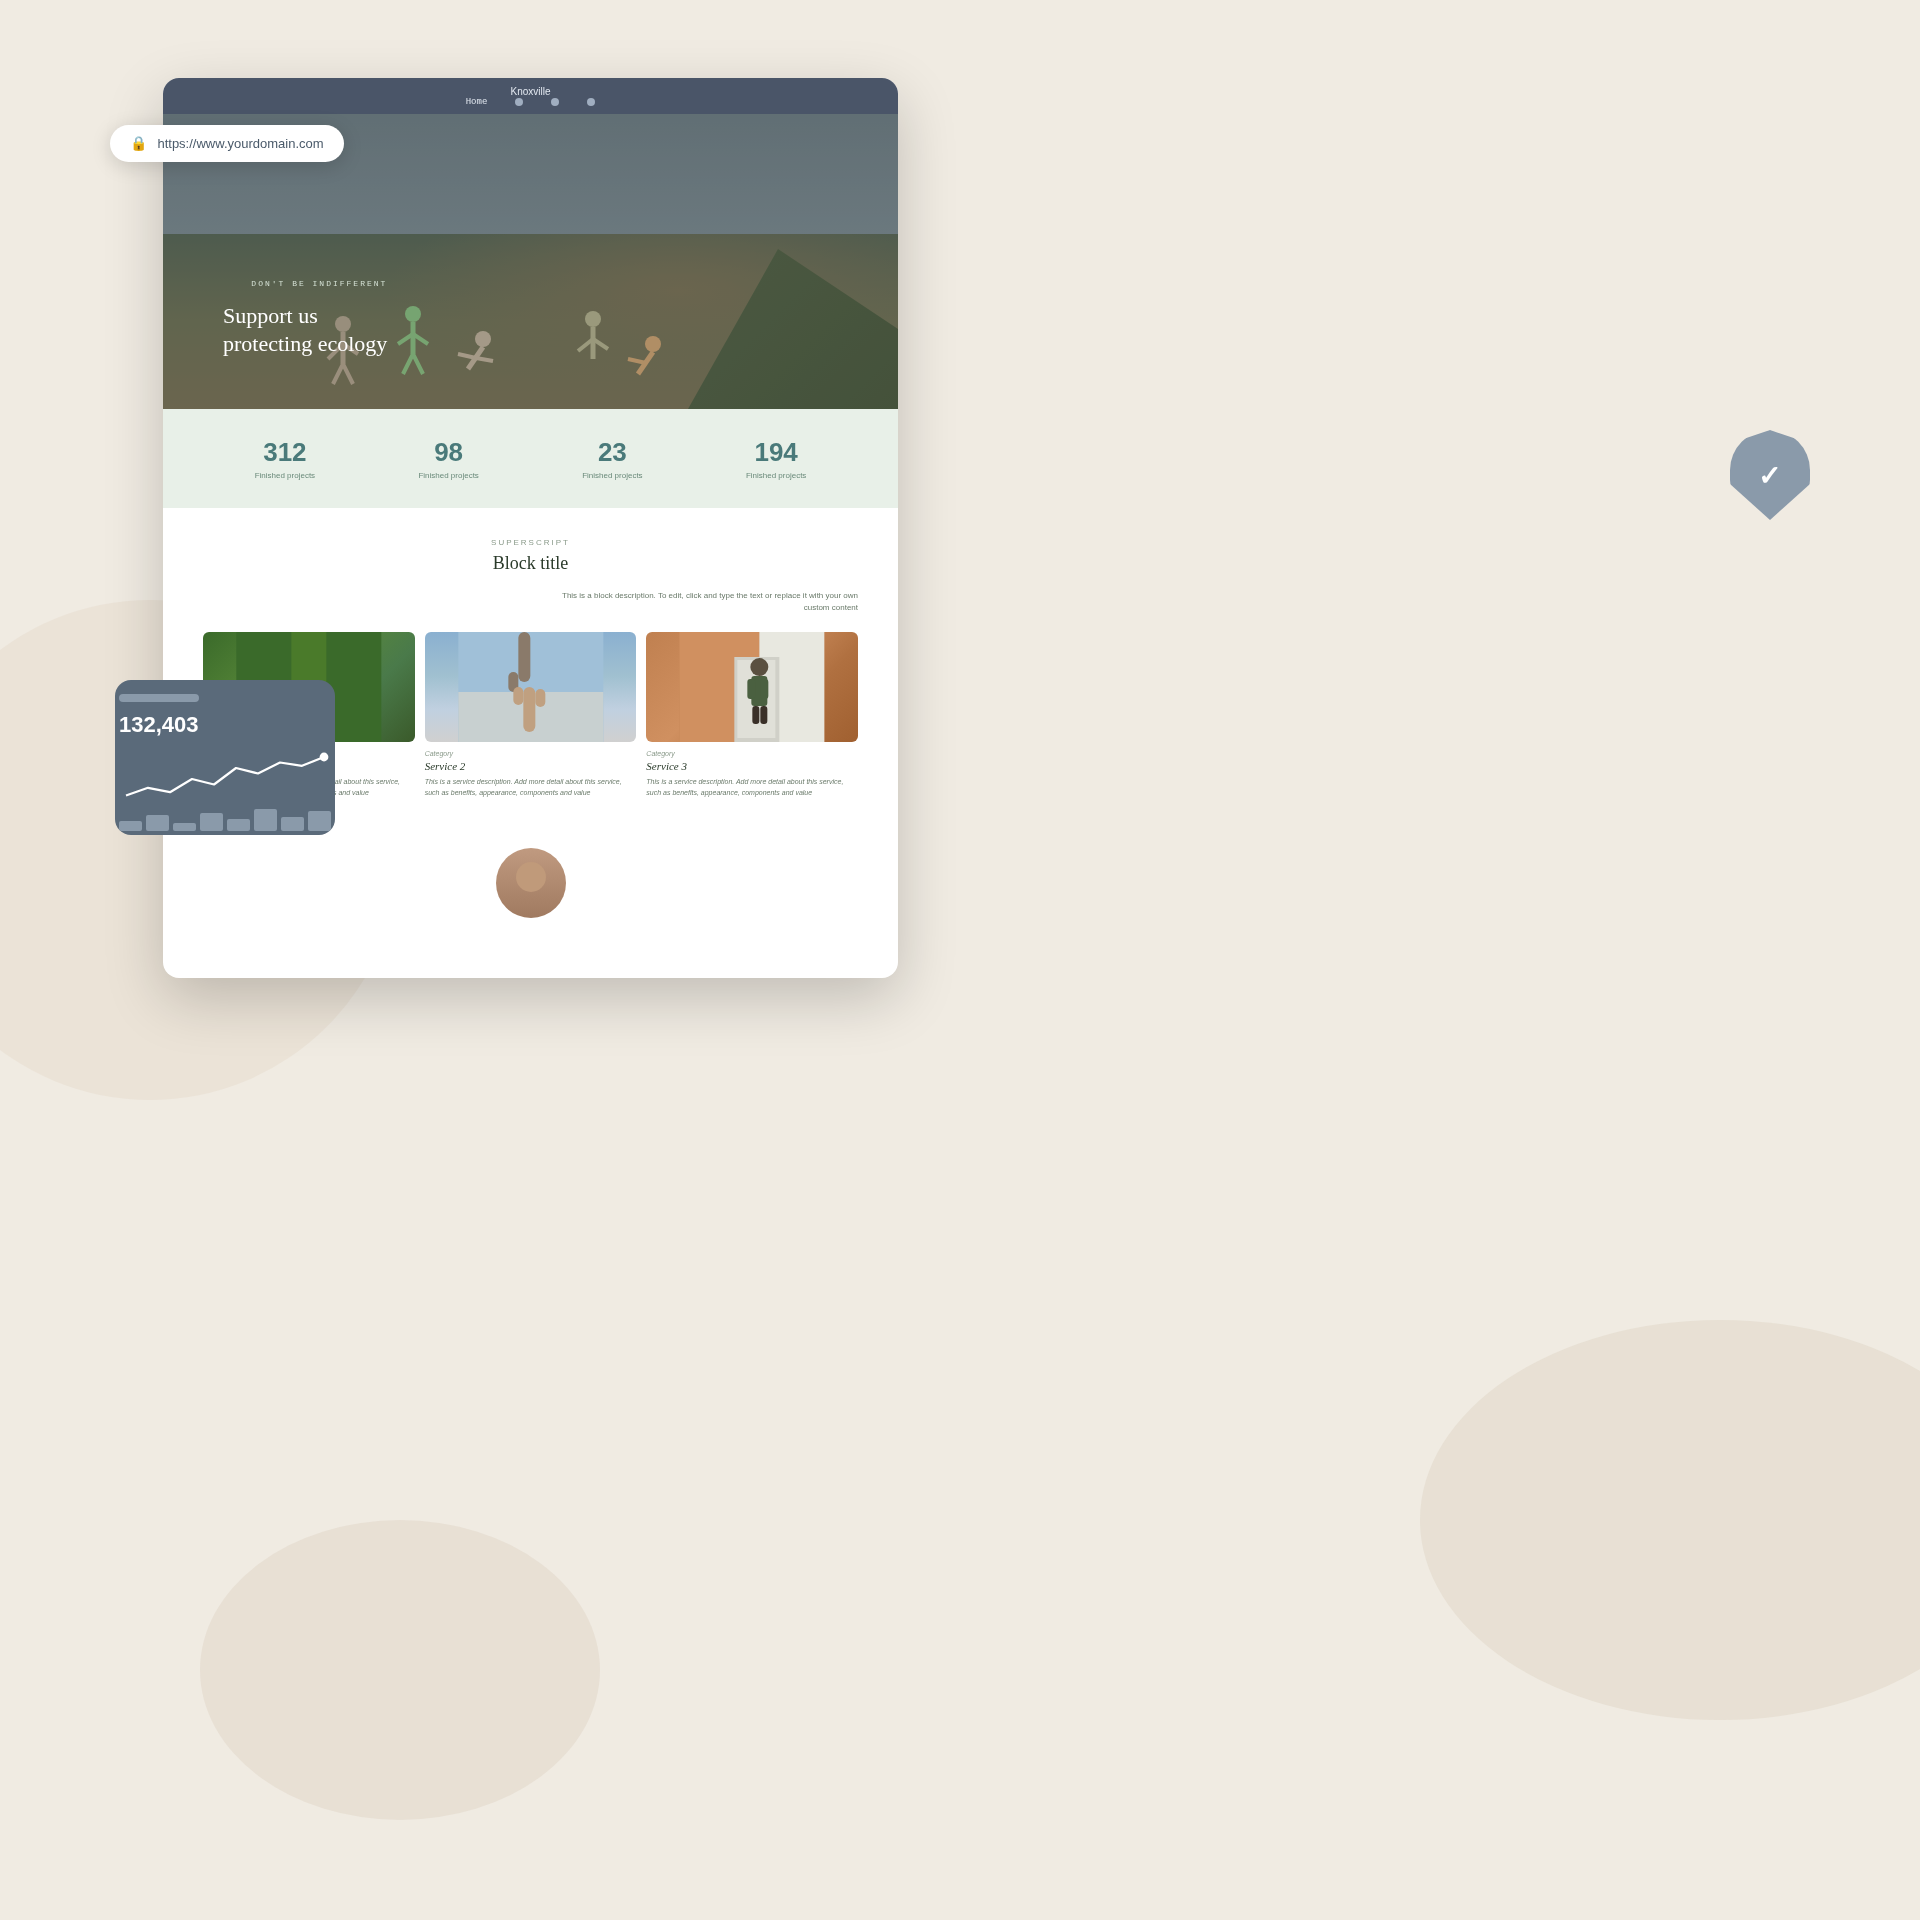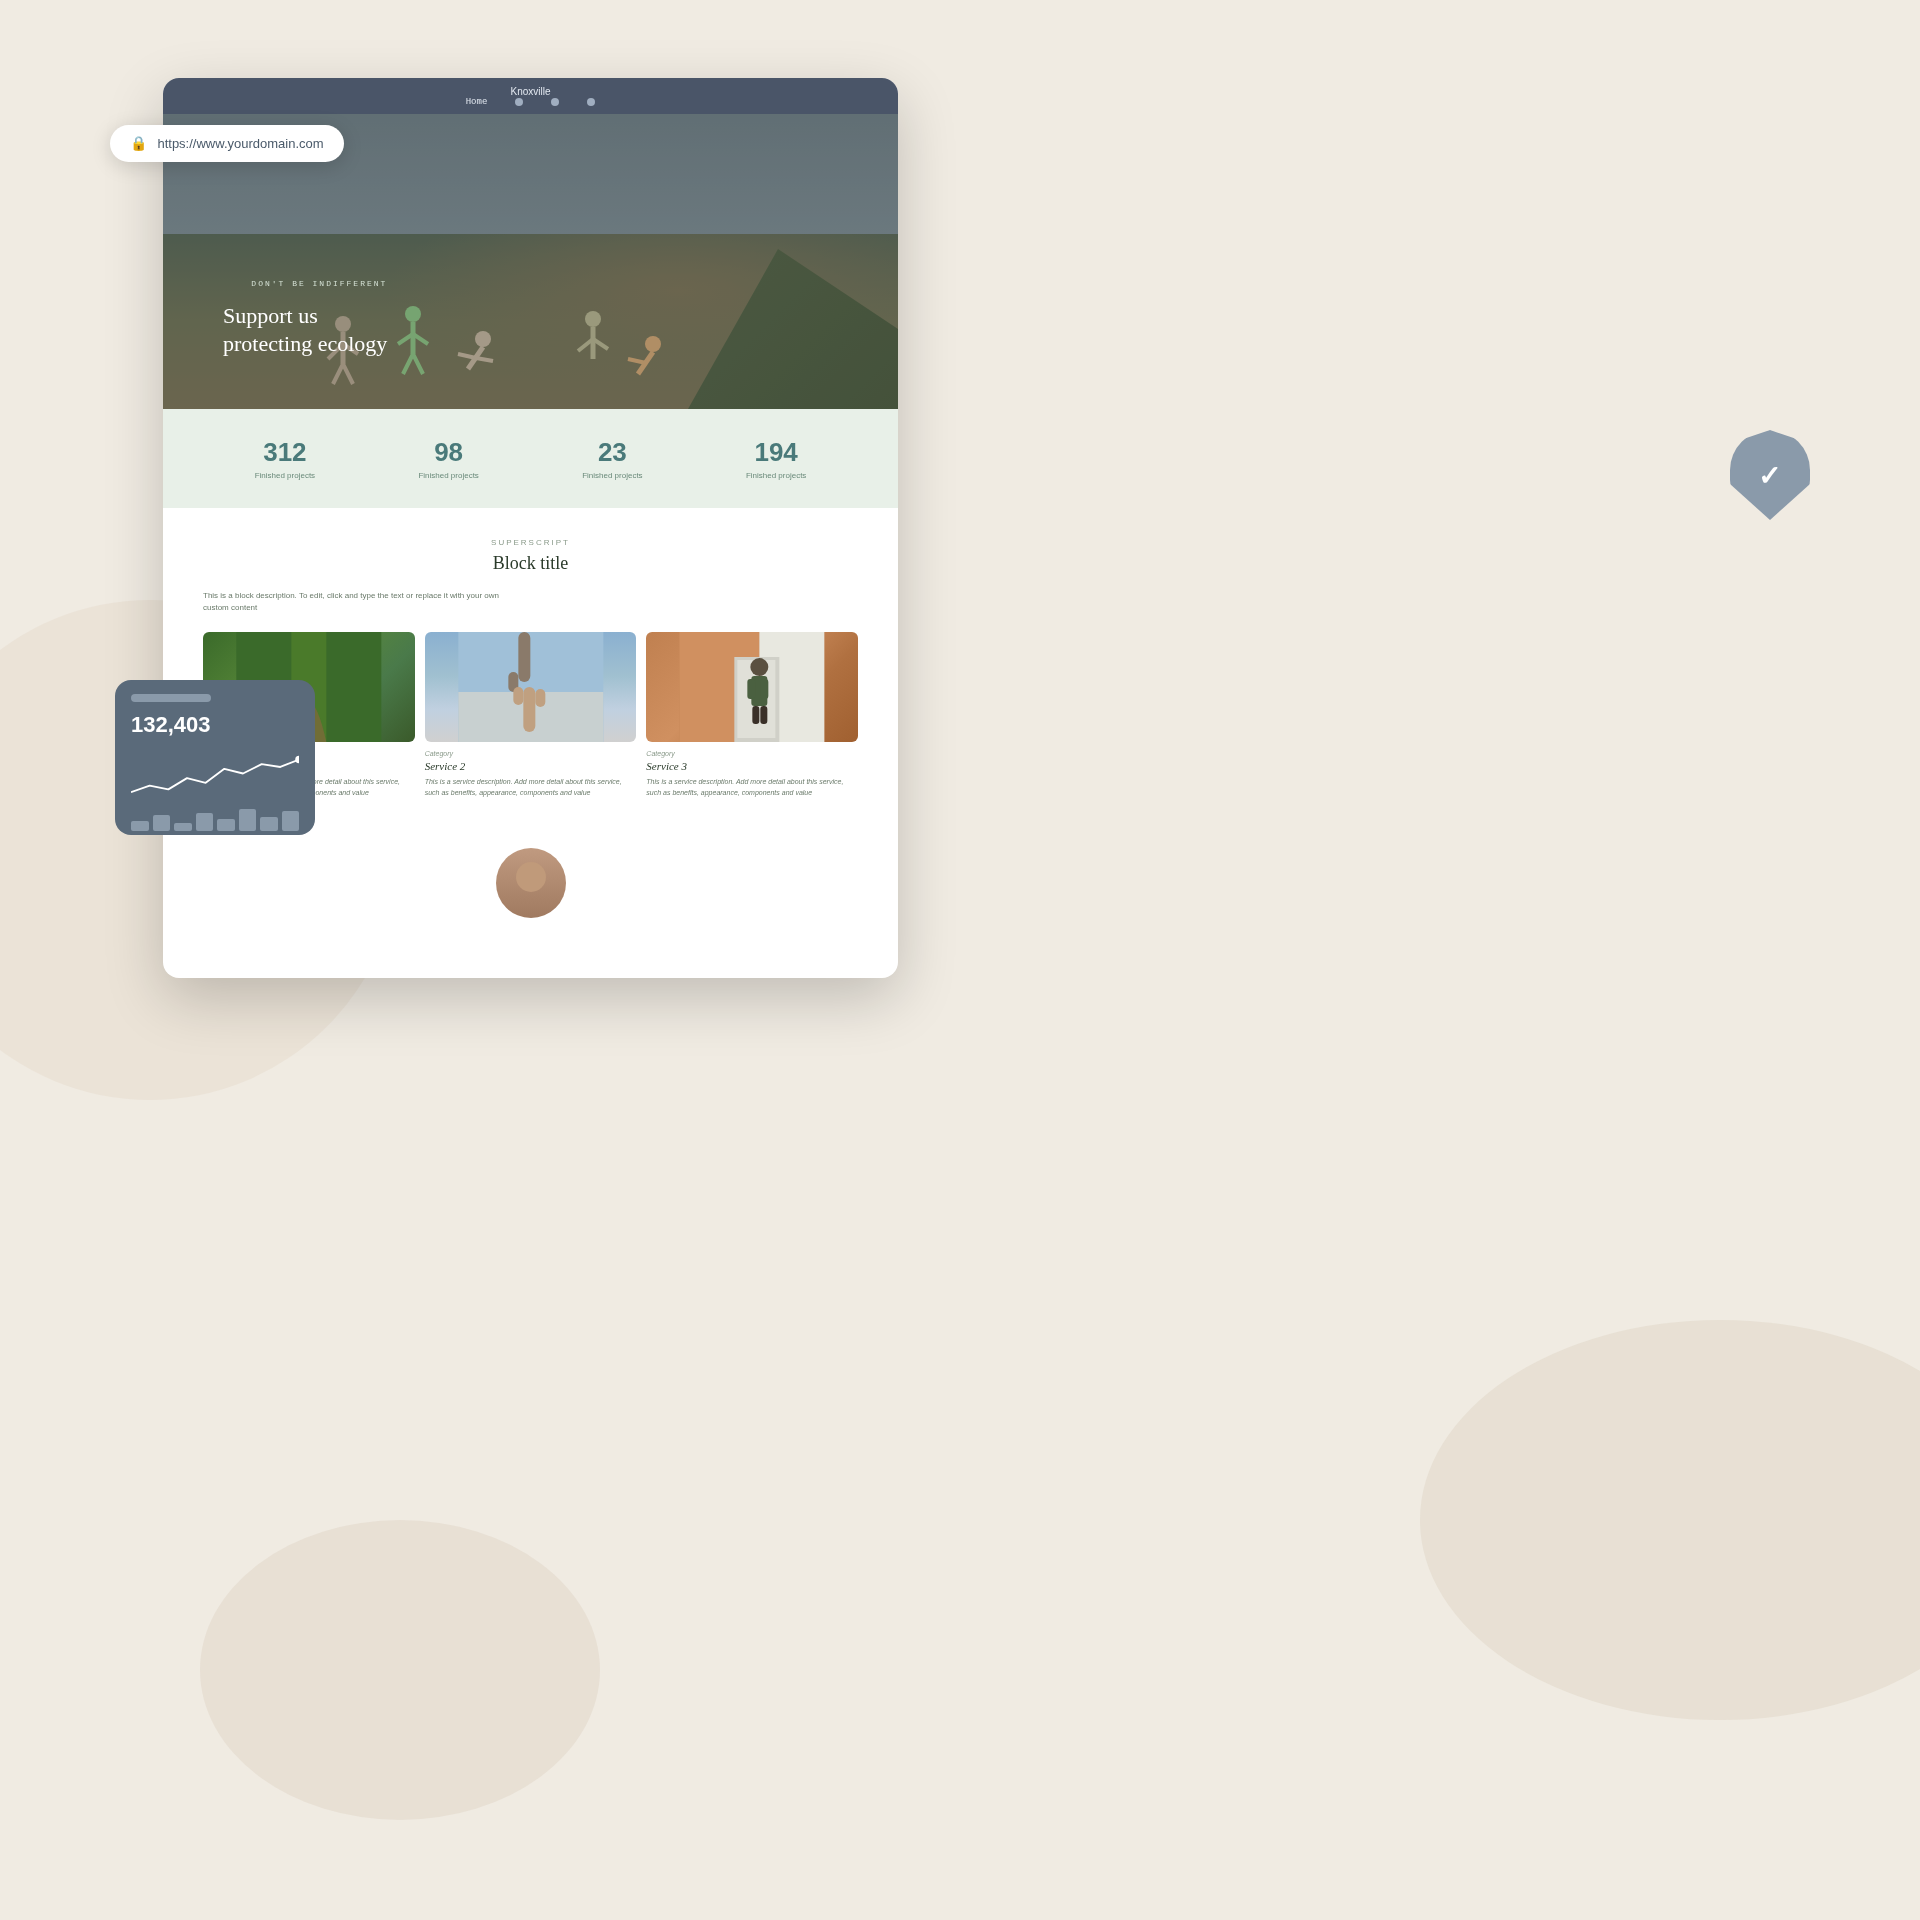--- a/index.html
+++ b/index.html
@@ -185,21 +185,21 @@
       margin-bottom: 6px;
     }
     .section-title {
       text-align: center;
       font-size: 18px;
       color: #2a3a2a;
       font-family: Georgia, serif;
       margin-bottom: 16px;
     }
     .section-desc {
-      text-align: left;
+      text-align: right;
       font-size: 8px;
       color: #6a7a6a;
       font-family: Arial, sans-serif;
       line-height: 1.5;
       margin-bottom: 18px;
     }
     .services-grid {
       display: flex;
       gap: 10px;
       font-style: italic;
@@ -289,25 +289,25 @@
       color: #fff;
       font-size: 28px;
       font-weight: bold;
     }
 
     
     .stats-widget {
       position: absolute;
       top: 680px;
       left: 115px;
-      width: 200px;
+      width: 220px;
       height: 155px;
       background: #5a6a7a;
       border-radius: 16px;
-      padding: 14px 16px;
+      padding: 14px 4px;
       z-index: 10;
       overflow: hidden;
     }
     .widget-bar {
       width: 80px;
       height: 8px;
       background: #8a9aaa;
       border-radius: 4px;
       margin-bottom: 10px;
     }

